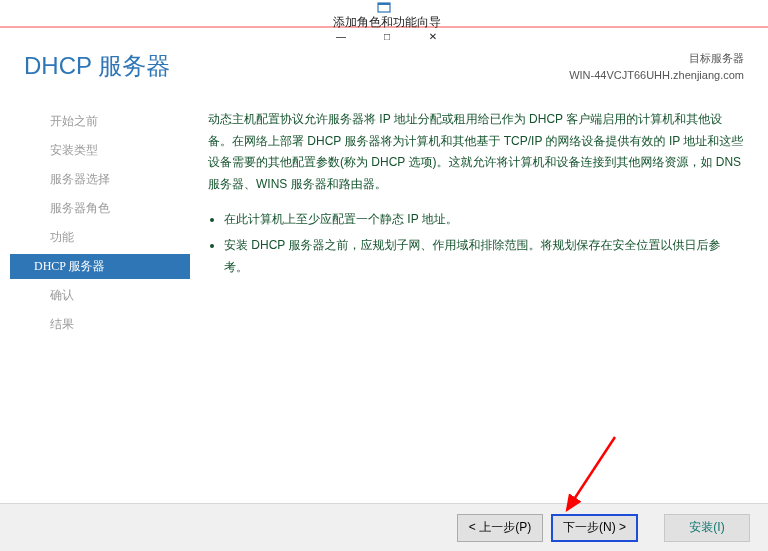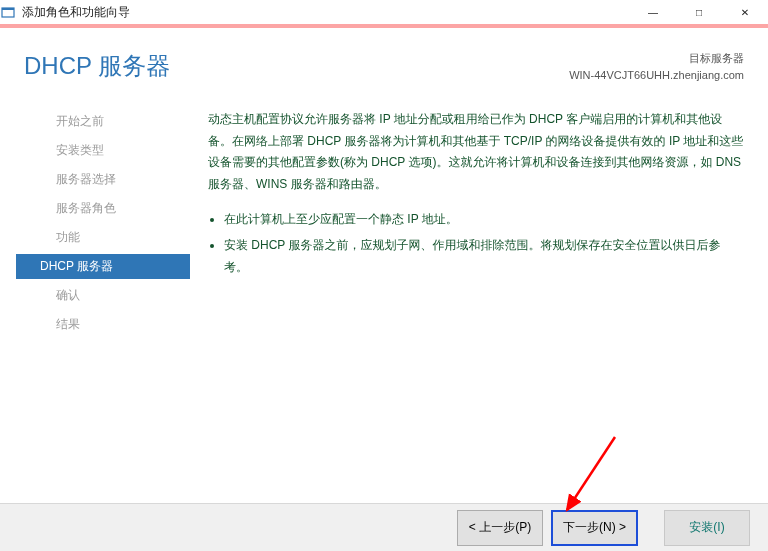--- a/index.html
+++ b/index.html
@@ -9,21 +9,23 @@
     background: #fff;
     width: 768px;
     height: 551px;
     overflow: hidden;
     position: relative;
   }
   .titlebar {
     height: 28px;
     display: flex;
     align-items: center;
-    border-bottom: 4px solid #fca5a5;
+    border-bottom: 2px solid #fca5a5;
+    padding-left: 6px;
+    flex-direction: column;
   }
   .titlebar-icon {
     width: 16px; height: 16px;
     margin-right: 6px;
     display: inline-flex;
     align-items: center;
     justify-content: center;
   }
   .titlebar-title { color: #222; flex: 1; }
   .win-controls { display: flex; height: 100%; }
@@ -47,21 +49,22 @@
   }
   .header-right { text-align: right; color: #555; font-size: 11px; line-height: 1.5; }
 
   .body {
     display: flex;
     padding: 0 0 0 0;
     height: 410px;
   }
   .sidebar {
     width: 190px;
-    padding: 14px 0 0 16px;
+    padding: 14px 0 0 10px;
+    font-family: Liberation Serif, serif;
   }
   .sidebar-item {
     padding: 4px 12px 4px 40px;
     margin-bottom: 4px;
     color: #9a9a9a;
     font-size: 12px;
     cursor: pointer;
   }
   .sidebar-item.active {
     background: #2f76b6;
@@ -88,21 +91,21 @@
     border-top: 1px solid #d8d8d8;
     background: #f0f0f0;
     display: flex;
     justify-content: flex-end;
     align-items: center;
     padding-right: 18px;
     gap: 8px;
   }
   .footer button {
     min-width: 86px;
-    height: 36px;
+    height: 28px;
     border: 1px solid #acacac;
     background: #e1e1e1;
     font-size: 12px;
     font-family: inherit;
     cursor: pointer;
     padding: 0 10px;
   }
   .footer button.primary { border: 2px solid #1d4ed8; }
   .footer button:disabled { color: #0f766e; cursor: default; border-color: #c8c8c8; }
   .footer .spacer { width: 10px; }

